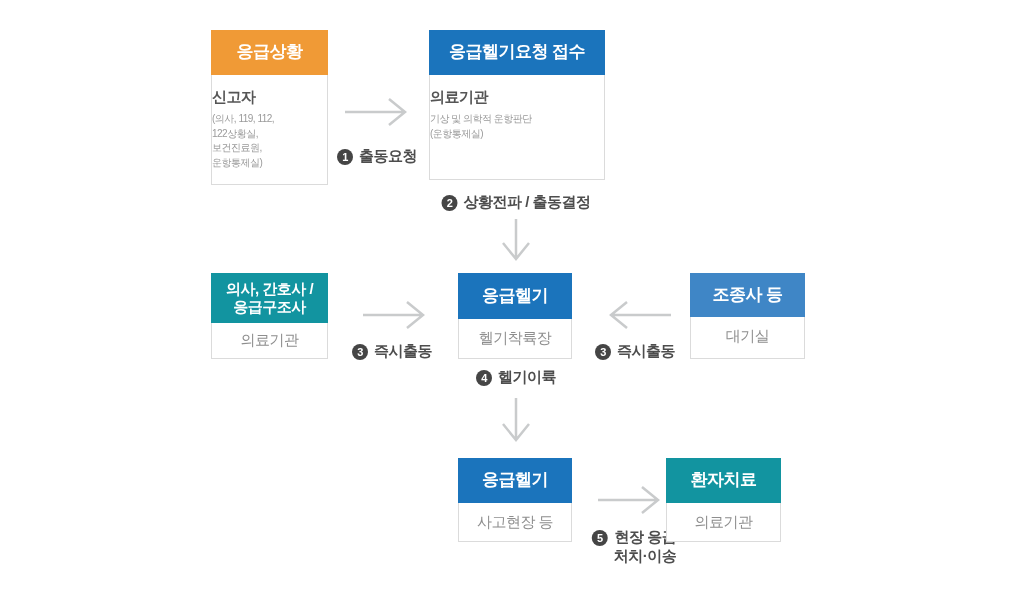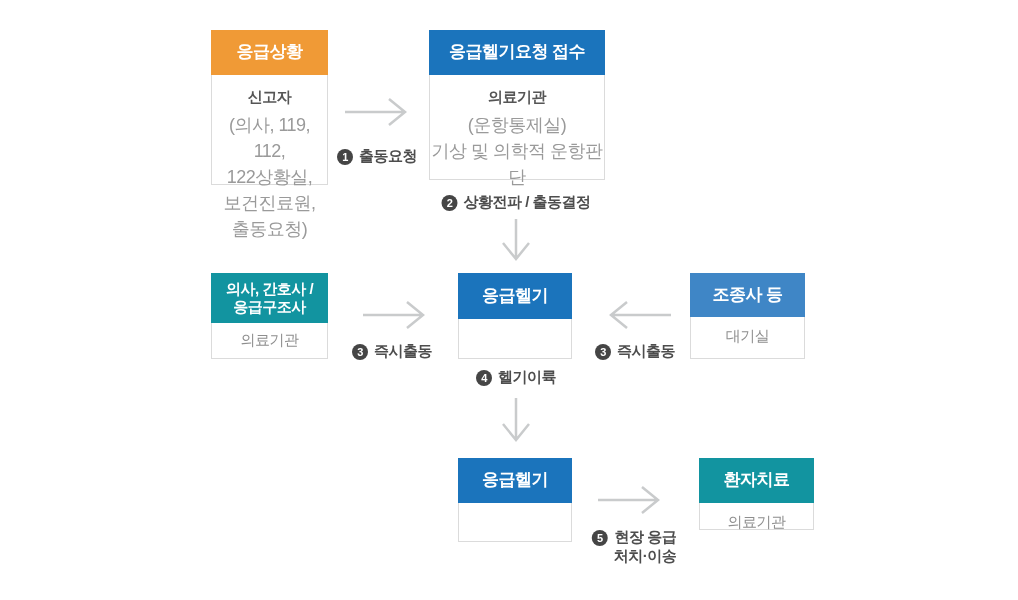--- a/index.html
+++ b/index.html
@@ -35,37 +35,36 @@
     text-align: center;
     line-height: 1.2;
   }
   .box-header.small { font-size: 15px; }
   .hdr-orange { background: var(--orange, #F09A36); }
   .hdr-blue { background: var(--blue, #1B74BC); }
   .hdr-teal { background: var(--teal, #1294A0); }
   .hdr-lightblue { background: var(--light-blue, #3F86C6); }
   .box-body {
     box-sizing: border-box;
-    text-align: center;
   }
   .box-body.top-align { padding-top: 13px; }
   .box-body.center-align {
     display: flex;
     align-items: center;
     justify-content: center;
   }
   .body-strong {
     font-size: 15px;
     font-weight: bold;
     color: var(--body-strong, #555555);
     letter-spacing: -0.5px;
     margin-bottom: 5px;
   }
   .body-sub {
-    font-size: 18px;
+    font-size: 10px;
     color: var(--body-sub, #9A9A9A);
     letter-spacing: -0.5px;
     line-height: 1.45;
   }
   .body-single {
     font-size: 15px;
     color: var(--body-text, #8E8E8E);
     letter-spacing: -0.5px;
   }
   .arrow {
@@ -111,41 +110,41 @@
 
 <div id="canvas">
 
   <div class="box" style="left:211px; top:30px; width:117px; height:155px;">
     <div class="box-header hdr-orange" style="height:45px;">응급상황</div>
     <div class="box-body top-align">
       <div class="body-strong">신고자</div>
       <div class="body-sub">(의사, 119, 112,</div>
       <div class="body-sub">122상황실,</div>
       <div class="body-sub">보건진료원,</div>
-      <div class="body-sub">출동요청)</div>
+      <div class="body-sub">운항통제실)</div>
     </div>
   </div>
 
   <div class="arrow" style="left:343px; top:94px;">
     <svg width="66" height="36" viewBox="0 0 66 36">
       <path d="M2 18 H60 M46 5 L62 18 L46 31" fill="none" stroke="#C9CBCC" stroke-width="2.5"></path>
     </svg>
   </div>
 
   <div class="flow-label" style="left:377px; top:147px;">
     <span class="num-badge">1</span>
     <span>출동요청</span>
   </div>
 
   <div class="box" style="left:429px; top:30px; width:176px; height:150px;">
     <div class="box-header hdr-blue" style="height:45px;">응급헬기요청 접수</div>
     <div class="box-body top-align">
       <div class="body-strong">의료기관</div>
+      <div class="body-sub">기상 및 의학적 운항판단</div>
       <div class="body-sub">(운항통제실)</div>
-      <div class="body-sub">기상 및 의학적 운항판단</div>
     </div>
   </div>
 
   <div class="flow-label" style="left:516px; top:193px;">
     <span class="num-badge">2</span>
     <span>상황전파 / 출동결정</span>
   </div>
 
   <div class="arrow" style="left:498px; top:217px;">
     <svg width="36" height="46" viewBox="0 0 36 46">
@@ -169,20 +168,23 @@
     </svg>
   </div>
 
   <div class="flow-label" style="left:392px; top:342px;">
     <span class="num-badge">3</span>
     <span>즉시출동</span>
   </div>
 
   <div class="box" style="left:458px; top:273px; width:114px; height:86px;">
     <div class="box-header hdr-blue" style="height:46px;">응급헬기</div>
+    <div class="box-body center-align" style="height:39px;">
+      <span class="body-single">헬기착륙장</span>
+    </div>
   </div>
 
   <div class="arrow" style="left:607px; top:297px;">
     <svg width="66" height="36" viewBox="0 0 66 36">
       <path d="M64 18 H6 M20 5 L4 18 L20 31" fill="none" stroke="#C9CBCC" stroke-width="2.5"></path>
     </svg>
   </div>
 
   <div class="flow-label" style="left:635px; top:342px;">
     <span class="num-badge">3</span>
@@ -202,36 +204,39 @@
   </div>
 
   <div class="arrow" style="left:498px; top:396px;">
     <svg width="36" height="48" viewBox="0 0 36 48">
       <path d="M18 2 V42 M5 28 L18 44 L31 28" fill="none" stroke="#C9CBCC" stroke-width="2.5"></path>
     </svg>
   </div>
 
   <div class="box" style="left:458px; top:458px; width:114px; height:84px;">
     <div class="box-header hdr-blue" style="height:45px;">응급헬기</div>
+    <div class="box-body center-align" style="height:38px;">
+      <span class="body-single">사고현장 등</span>
+    </div>
   </div>
 
   <div class="arrow" style="left:596px; top:482px;">
     <svg width="66" height="36" viewBox="0 0 66 36">
       <path d="M2 18 H60 M46 5 L62 18 L46 31" fill="none" stroke="#C9CBCC" stroke-width="2.5"></path>
     </svg>
   </div>
 
   <div class="flow-label multiline" style="left:634px; top:528px;">
     <span class="num-badge">5</span>
     <span class="label-lines">
       <span>현장 응급</span>
       <span>처치·이송</span>
     </span>
   </div>
 
-  <div class="box" style="left:699px; top:458px; width:115px; height:72px;">
+  <div class="box" style="left:666px; top:458px; width:115px; height:84px;">
     <div class="box-header hdr-teal" style="height:45px;">환자치료</div>
     <div class="box-body center-align" style="height:38px;">
       <span class="body-single">의료기관</span>
     </div>
   </div>
 
 </div>
 
 </body></html>

